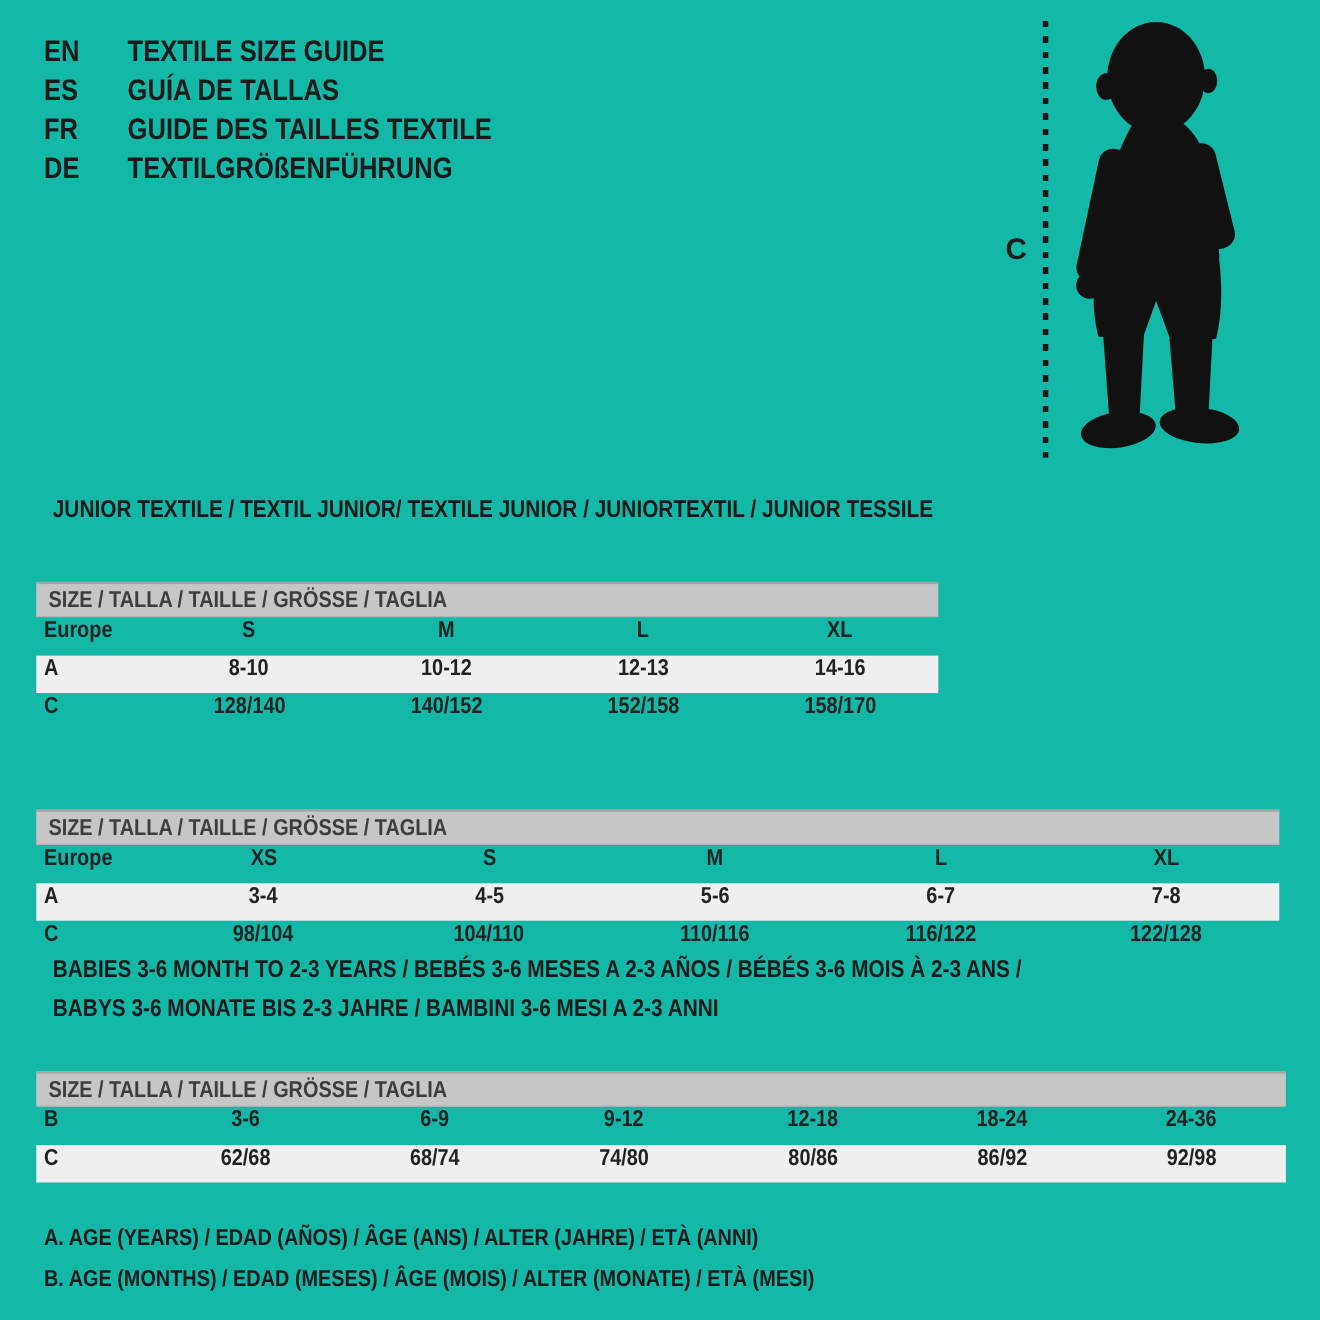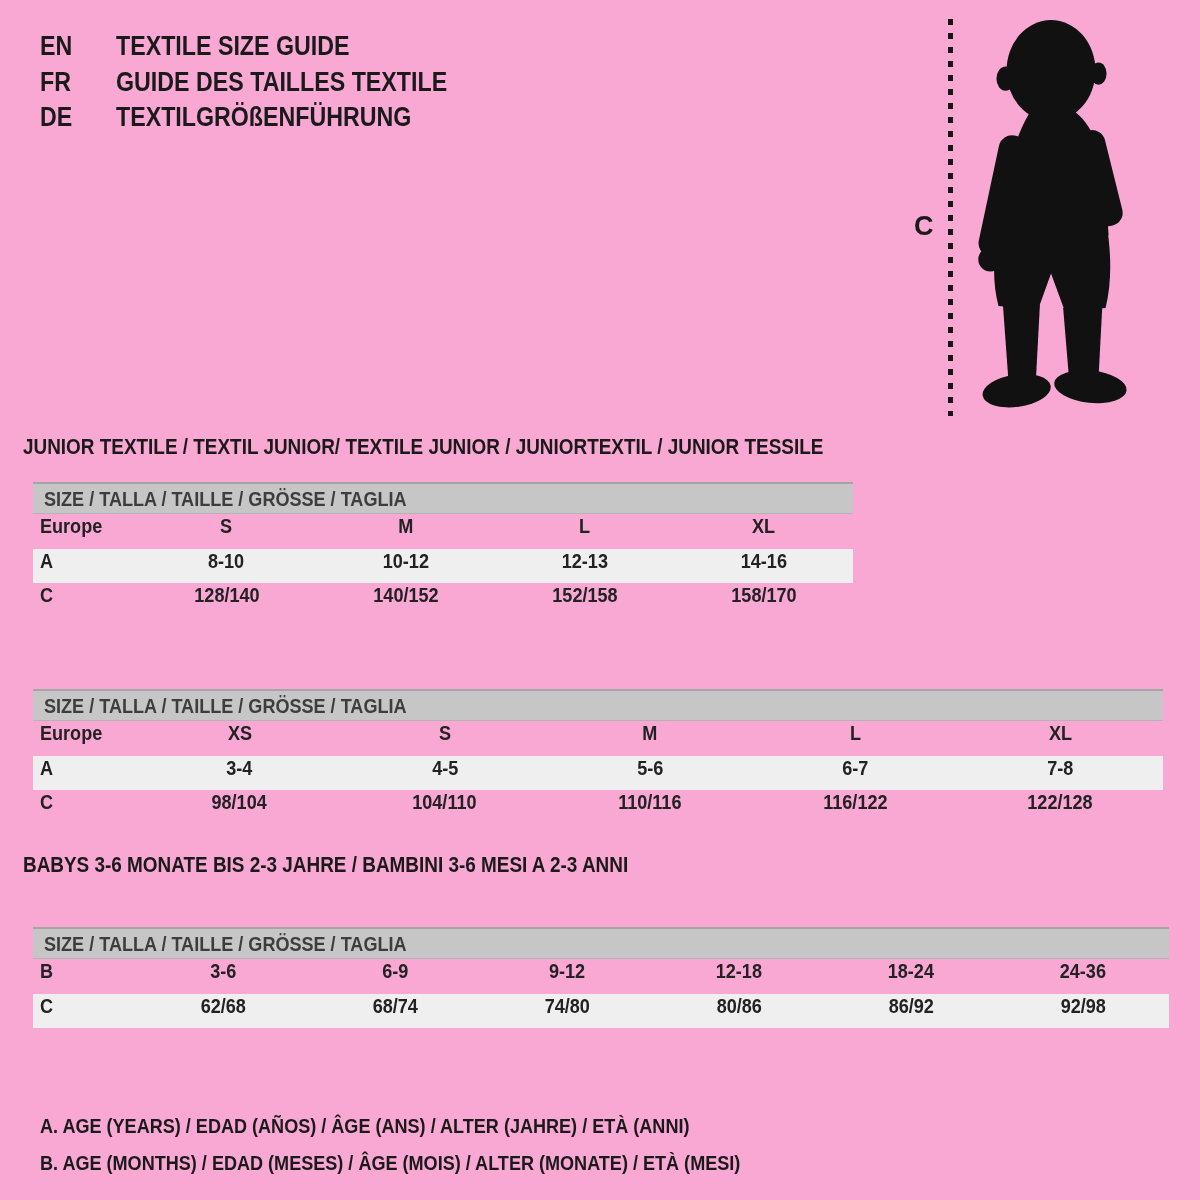--- a/index.html
+++ b/index.html
@@ -1,45 +1,45 @@
 <!DOCTYPE html>
 <html><head>
 <meta charset="utf-8">
 <style>
   html,body { margin:0; padding:0; background:#ffffff; }
   .page {
     position:relative; width:1200px; height:1200px;
-    background:#f9a8d4; overflow:hidden;
+    background:#14b8a6; overflow:hidden;
     font-family:"Liberation Sans", sans-serif; color:#1a1a1a;
   }
   .cond  { display:inline-block; transform:scaleX(0.86); transform-origin:0 50%; white-space:nowrap; }
   .condC { display:inline-block; transform:scaleX(0.86); transform-origin:50% 50%; white-space:nowrap; }
 
   
   .hdr { position:absolute; left:40px; top:29px; }
   .hdr-line { display:flex; height:35.5px; align-items:center; font-weight:bold; font-size:27px; }
   .hdr-lang { width:76px; flex:0 0 76px; }
 
   
   .measure-line {
     position:absolute; left:948px; top:19px; width:5px; height:397px;
     background:repeating-linear-gradient(to bottom, #161616 0 6px, transparent 6px 14px);
   }
   .height-label { position:absolute; left:914px; top:211px; font-size:27px; font-weight:bold; }
   .silhouette { position:absolute; left:958px; top:15px; }
 
   
-  .section-title { position:absolute; left:23px; font-size:22px; font-weight:bold; white-space:nowrap; }
+  .section-title { position:absolute; left:48px; font-size:22px; font-weight:bold; white-space:nowrap;margin-top:16px; }
   .title-junior   { top:434px; }
   .title-children { top:641px; }
   .title-babies   { top:847px; line-height:35.5px; }
   .subA { font-size:0.62em; vertical-align:-0.22em; letter-spacing:0; }
 
   
-  .size-table { position:absolute; left:33px; }
+  .size-table { position:absolute; left:33px;margin-top:47px; }
   .tbl-junior   { top:482px; width:820px; }
   .tbl-children { top:689px; width:1130px; }
   .tbl-babies   { top:927px; width:1136px; }
 
   .t-head {
     height:29px; line-height:29px; background:#c6c6c6;
     border-top:2px solid #a5a5a5; border-bottom:1px solid #b4b4b4;
     padding-left:11px; font-size:21px; font-weight:bold; color:#3d3d3d;
   }
   .t-row { display:flex; height:34.5px; font-size:21px; font-weight:bold; color:#222222; }
@@ -53,20 +53,24 @@
 </style>
 </head>
 <body>
 
 <div class="page">
 
   <div class="hdr">
     <div class="hdr-line">
       <span class="hdr-lang"><span class="cond">EN</span></span>
       <span class="cond">TEXTILE SIZE GUIDE</span>
+    </div>
+    <div class="hdr-line">
+      <span class="hdr-lang"><span class="cond">ES</span></span>
+      <span class="cond">GUÍA DE TALLAS</span>
     </div>
     <div class="hdr-line">
       <span class="hdr-lang"><span class="cond">FR</span></span>
       <span class="cond">GUIDE DES TAILLES TEXTILE</span>
     </div>
     <div class="hdr-line">
       <span class="hdr-lang"><span class="cond">DE</span></span>
       <span class="cond">TEXTILGRÖßENFÜHRUNG</span>
     </div>
   </div>
@@ -147,20 +151,21 @@
           <div class="cell"><span class="condC">98/104</span></div>
           <div class="cell"><span class="condC">104/110</span></div>
           <div class="cell"><span class="condC">110/116</span></div>
           <div class="cell"><span class="condC">116/122</span></div>
           <div class="cell"><span class="condC">122/128</span></div>
         </div>
       </div>
   </div>
 
   <div class="section-title title-babies">
+    <div><span class="cond">BABIES 3-6 MONTH TO 2-3 YEARS / BEBÉS 3-6 MESES A 2-3 AÑOS / BÉBÉS 3-6 MOIS À 2-3 ANS /</span></div>
     <div><span class="cond">BABYS 3-6 MONATE BIS 2-3 JAHRE / BAMBINI 3-6 MESI A 2-3 ANNI</span></div>
   </div>
   <div class="size-table tbl-babies">
     <div class="t-head">
       <span class="cond">SIZE / TALLA / TAILLE / GRÖSSE / TAGLIA</span>
     </div>
     <div>
         <div class="t-row">
           <div class="lbl"><span class="cond">B</span></div>
           <div class="cell"><span class="condC">3-6</span></div>

